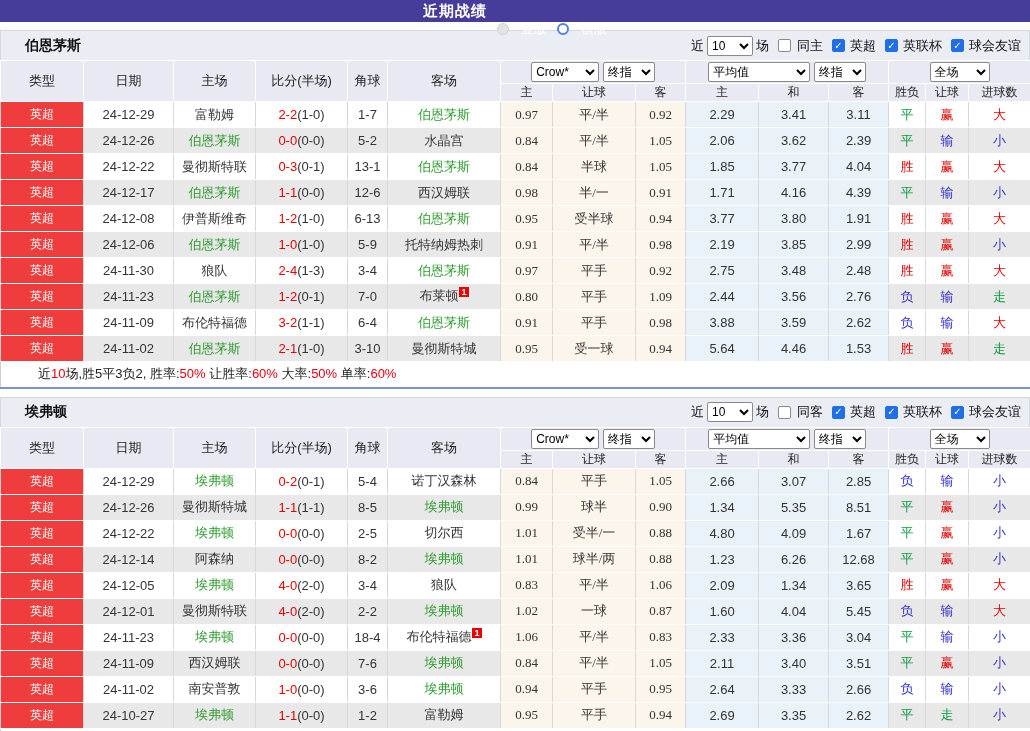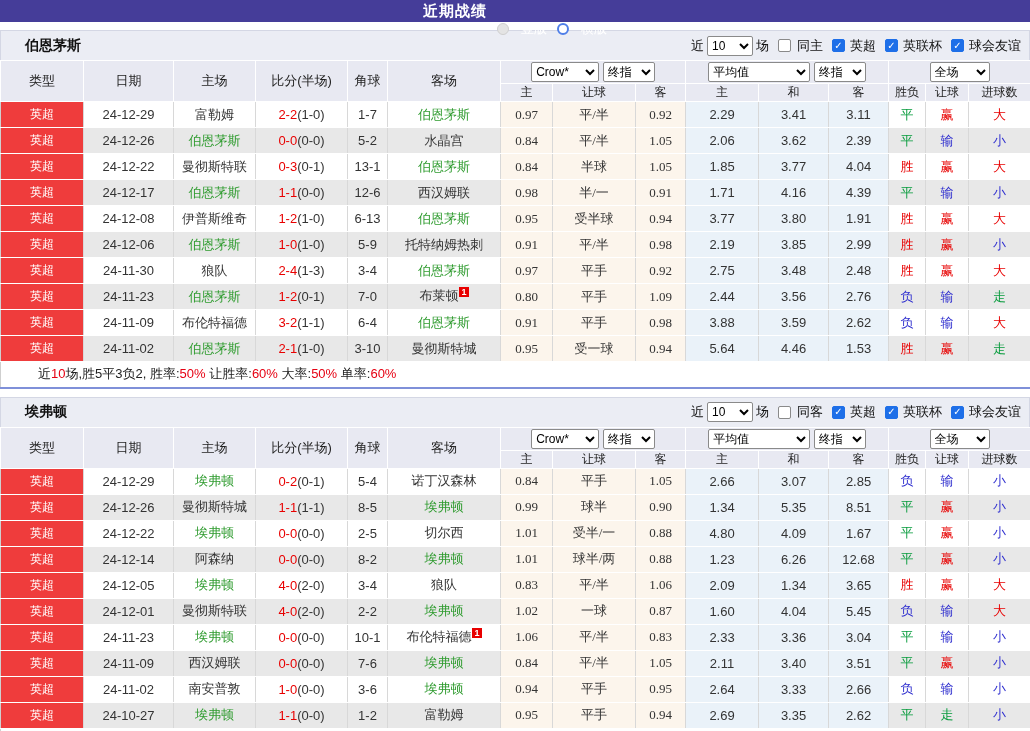--- a/index.html
+++ b/index.html
@@ -512,21 +512,21 @@
             <td class="euro">5.45</td>
             <td class="res-b">负</td>
             <td class="res-b">输</td>
             <td class="res-r">大</td>
           </tr>
           <tr>
             <td class="league">英超</td>
             <td>24-11-23</td>
             <td><span class="focus">埃弗顿</span></td>
             <td><span class="score-main">0-0</span><span class="score-half">(0-0)</span></td>
-            <td>10-1</td>
+            <td>18-4</td>
             <td><span>布伦特福德</span><span class="card">1</span></td>
             <td class="asia">1.06</td>
             <td class="asia">平/半</td>
             <td class="asia">0.83</td>
             <td class="euro">2.33</td>
             <td class="euro">3.36</td>
             <td class="euro">3.04</td>
             <td class="res-g">平</td>
             <td class="res-b">输</td>
             <td class="res-b">小</td>

